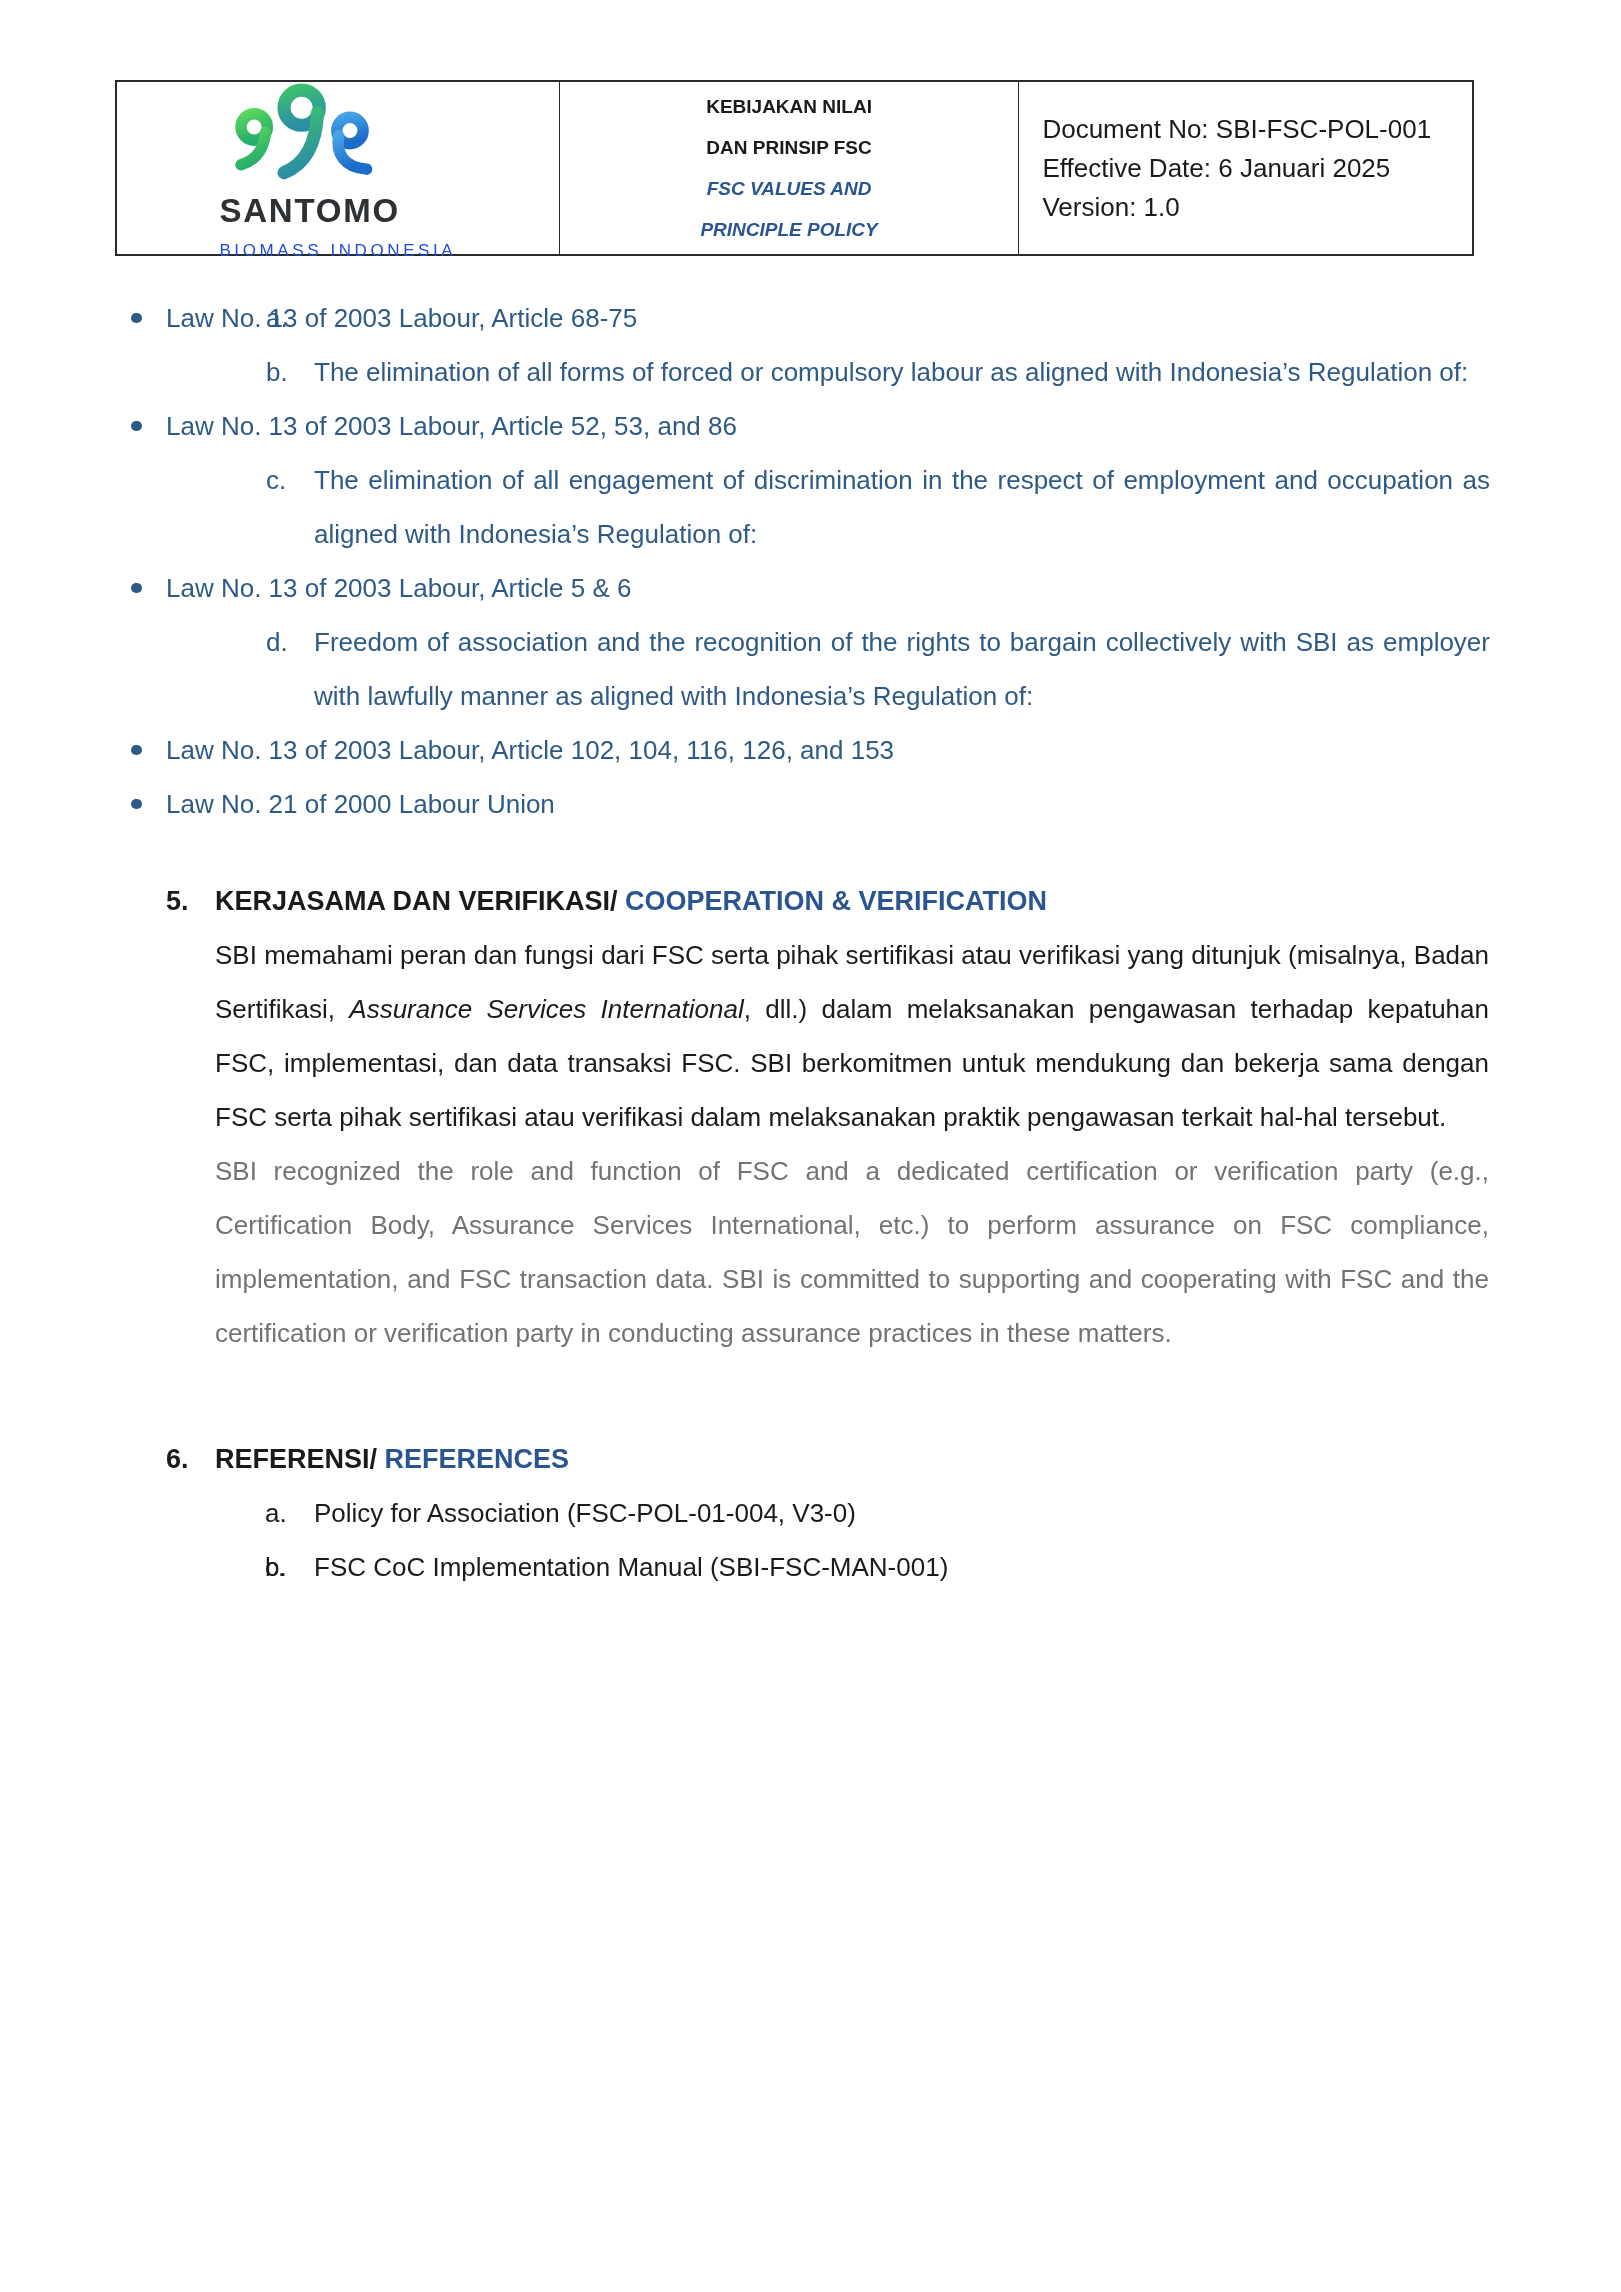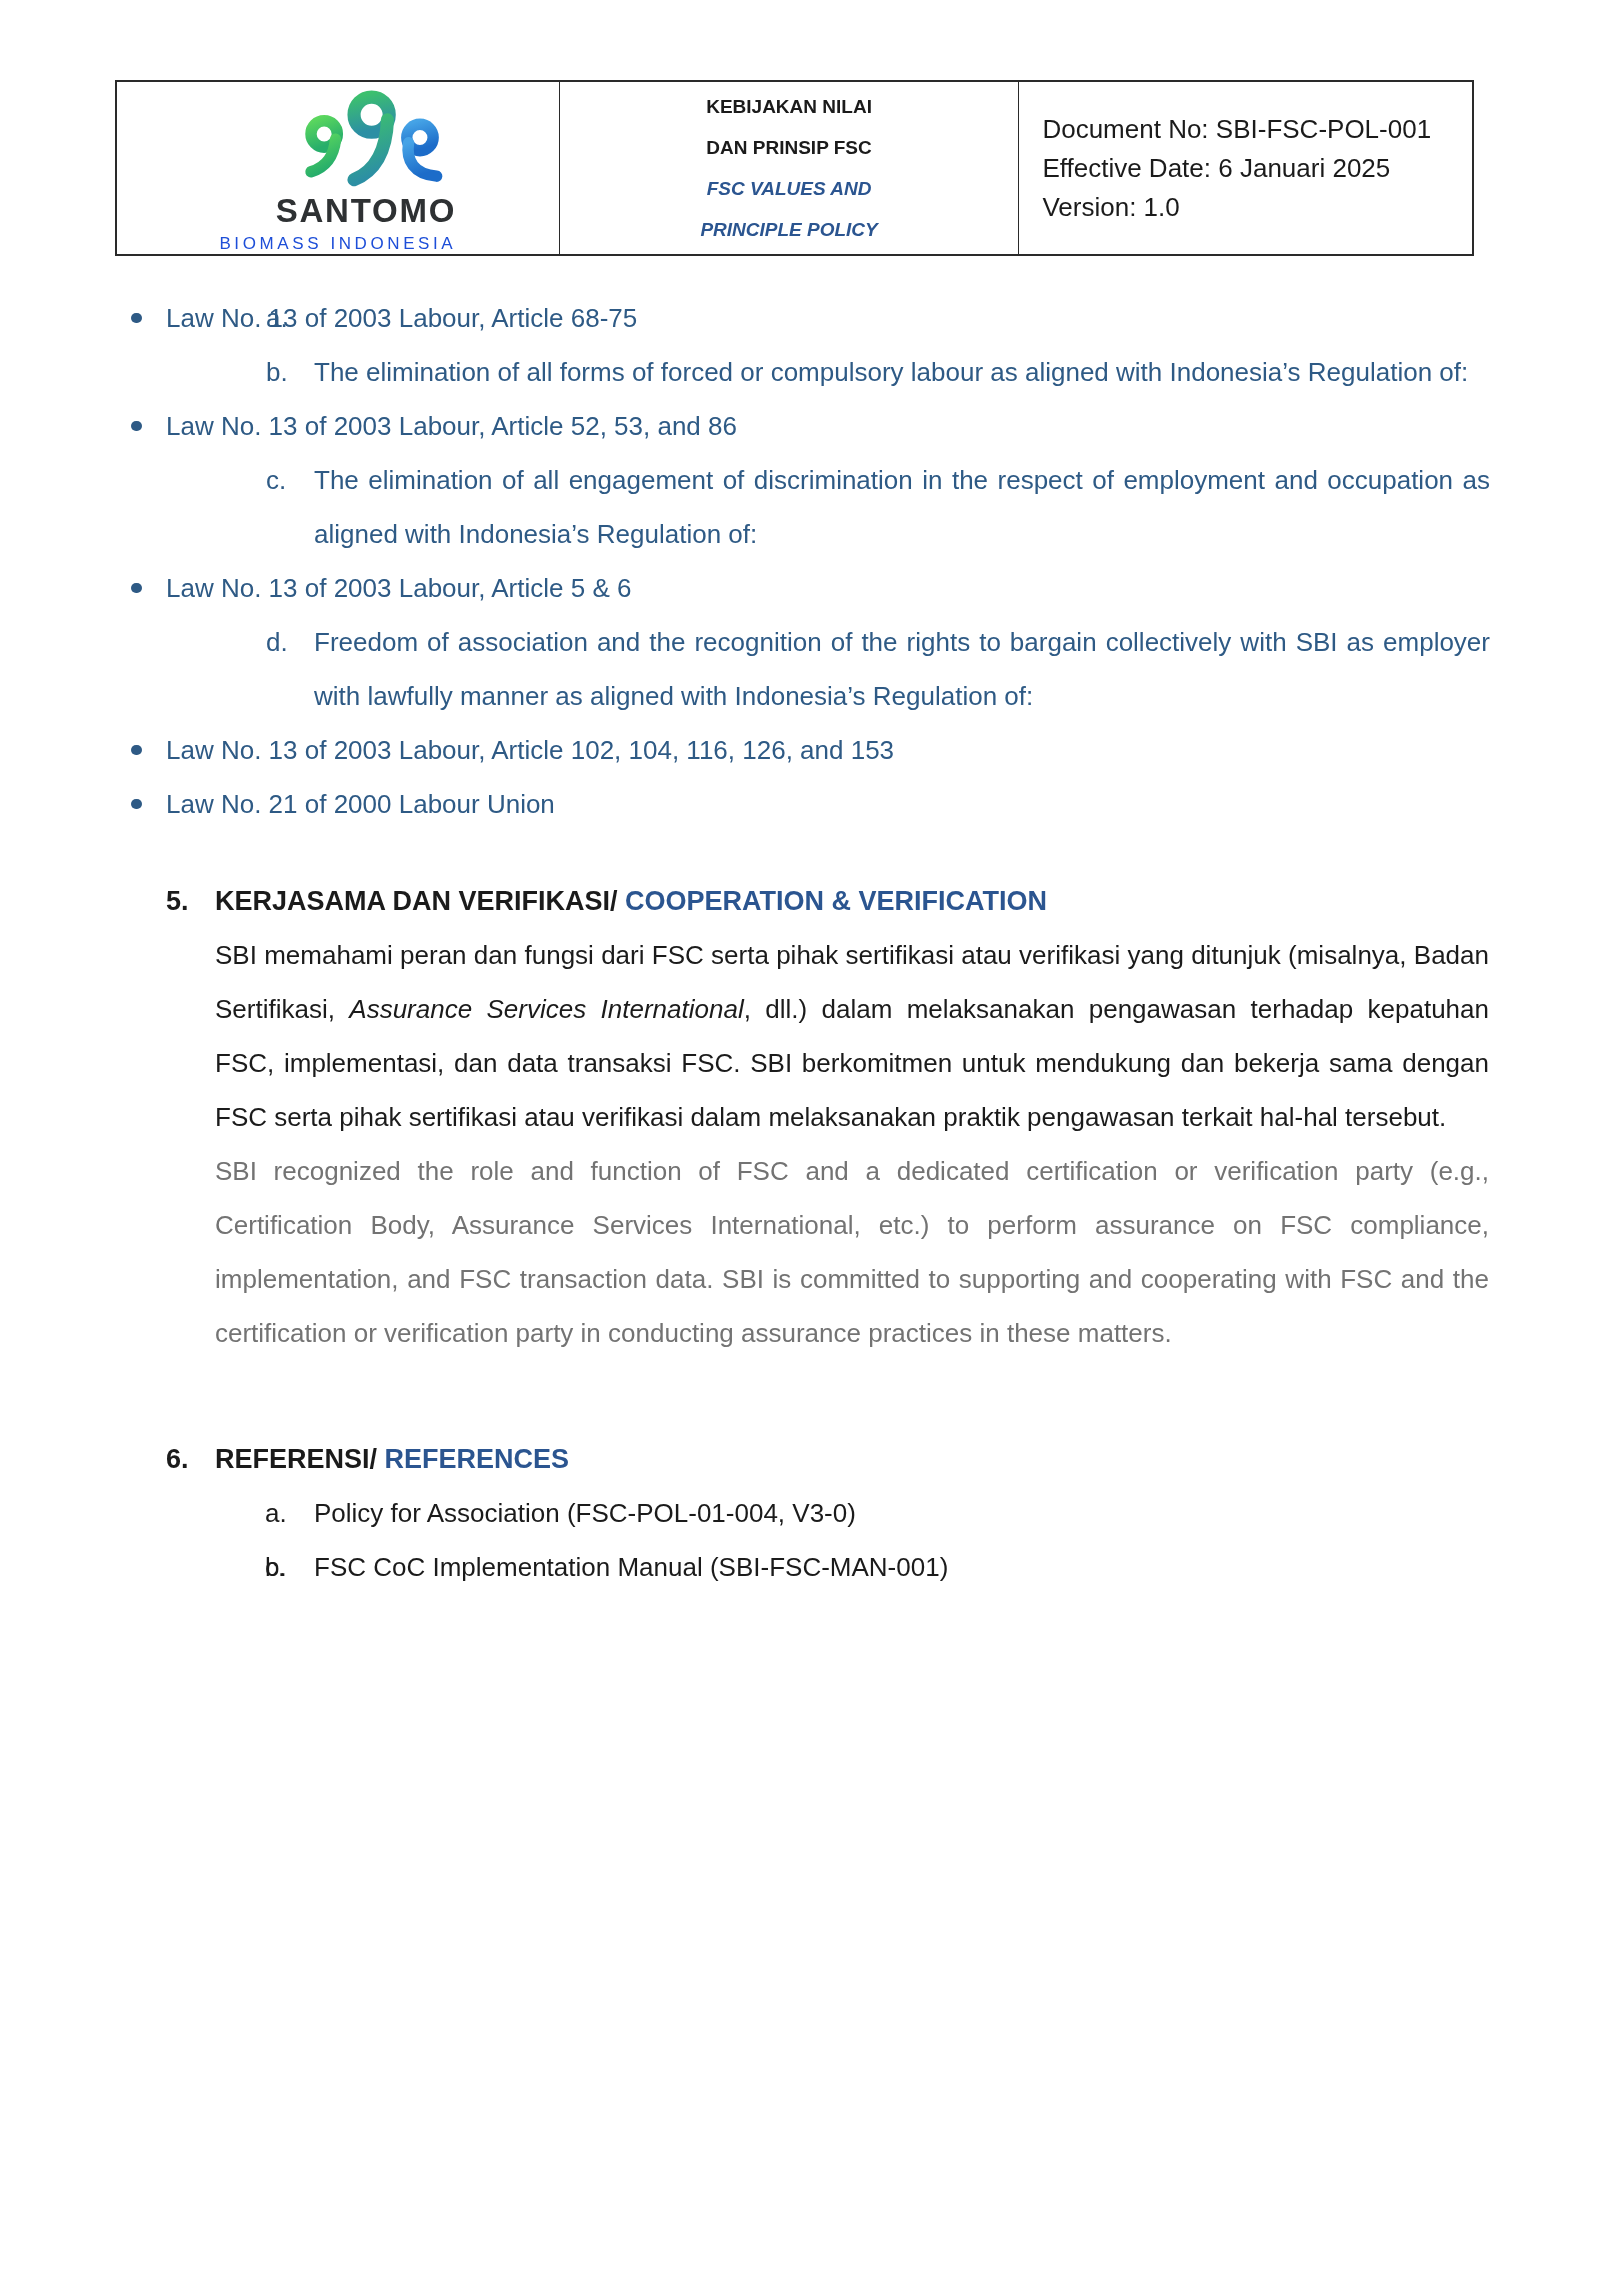--- a/index.html
+++ b/index.html
@@ -20,21 +20,21 @@
     display:flex; flex-direction:column; justify-content:center; align-items:center;
     text-align:center; font-weight:bold; font-size:19px; line-height:41px;
   }
   .cell-info {
     flex:1; display:flex; flex-direction:column; justify-content:center;
     padding-left:23px; font-size:26px; line-height:39px;
   }
   .t-black { color:#1b1b1b; }
   .t-blue  { color:#2b5590; font-style:italic; }
 
-  .logo { display:flex; flex-direction:column; align-items:flex-end; }
+  .logo { display:flex; flex-direction:column; align-items:flex-start;gap:7px; }
   .logo-mark { width:167px; height:109px; display:block; }
   .brand { font-size:33px; font-weight:800; letter-spacing:1.8px; color:#2e3133; margin-top:0px; }
   .brand-sub { font-size:17px; letter-spacing:3.6px; color:#1d4ed8; margin-top:4px; }
 
   
   .content { position:absolute; left:166px; top:291px; width:1324px; font-size:26px; line-height:54px; }
 
   .abc-item { position:relative; margin-left:148px; width:1176px; text-align:justify; color:#2e5a85; }
   .abc-letter { position:absolute; left:-48px; color:#2e5a85; }
 

